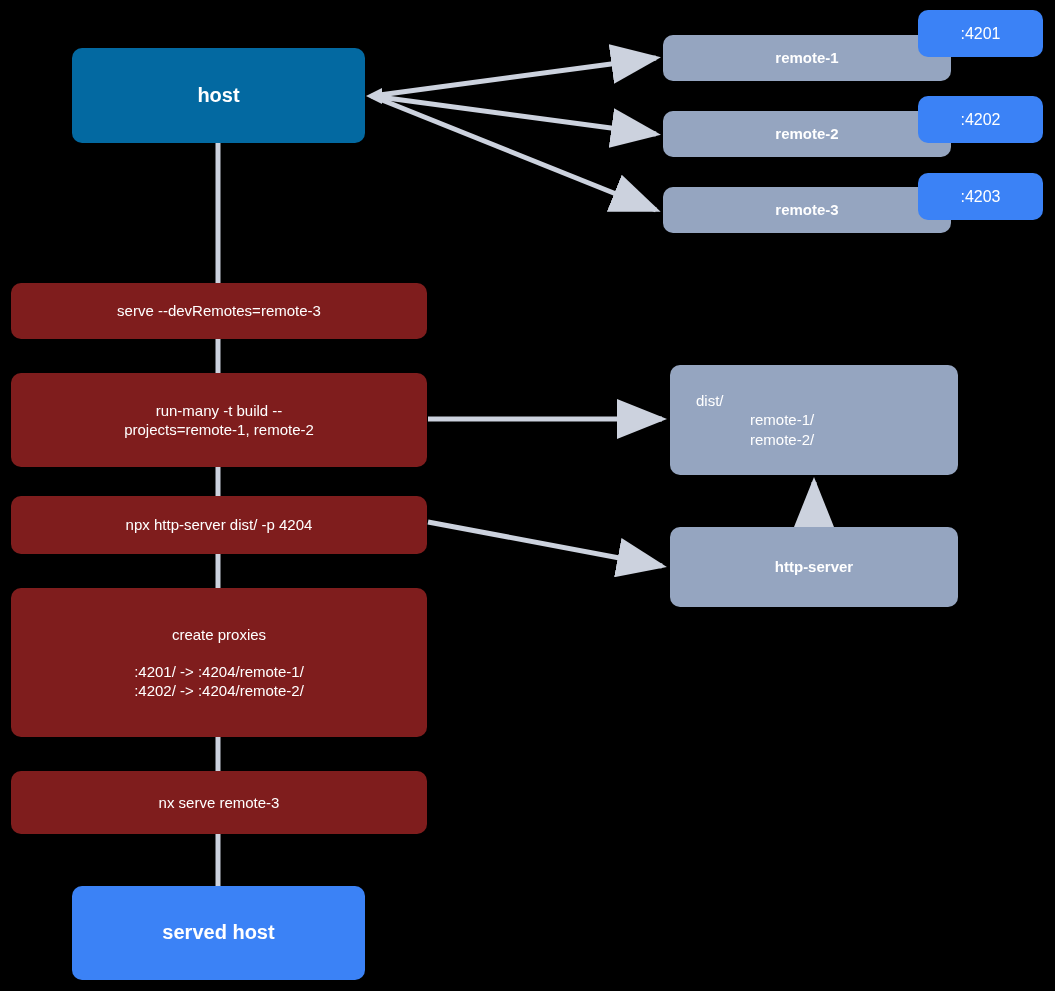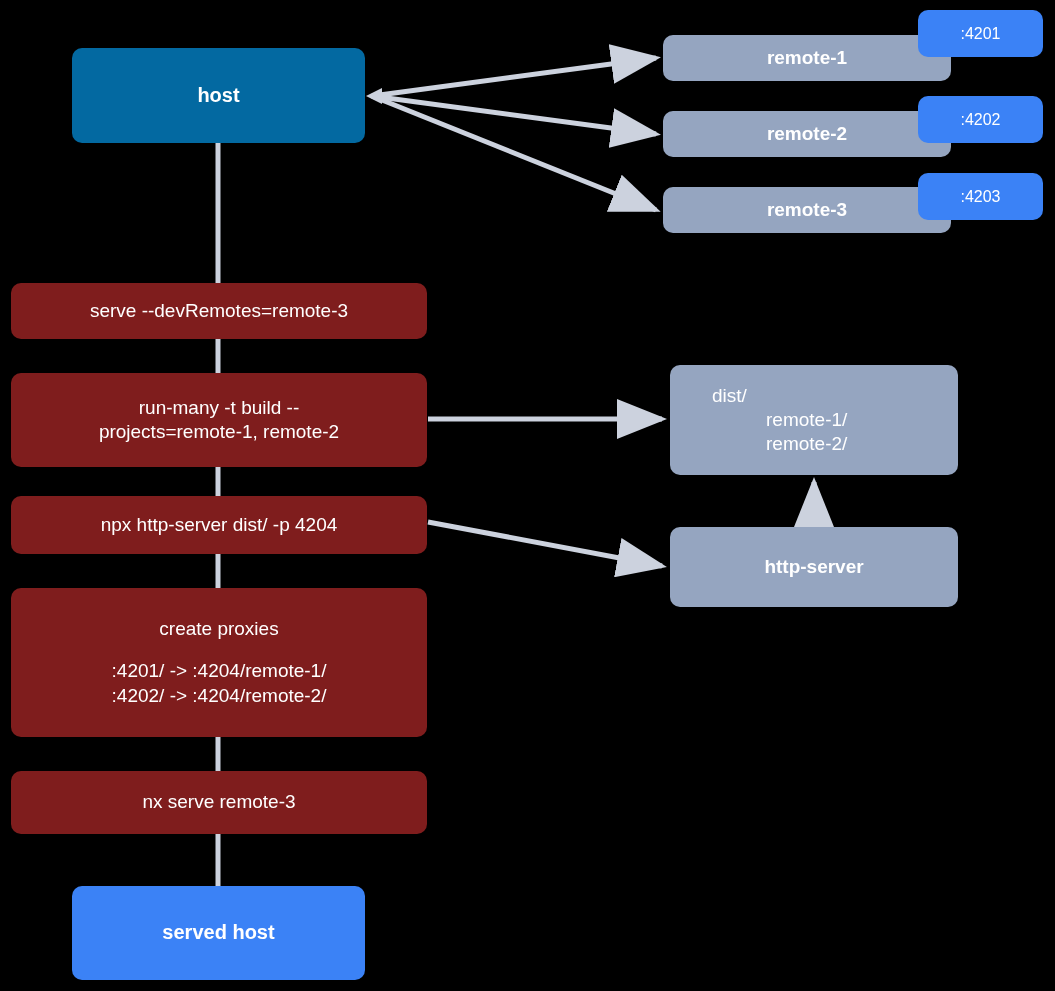--- a/index.html
+++ b/index.html
@@ -6,25 +6,25 @@
   #stage{position:relative;width:1055px;height:991px;background:#000;
          font-family:"Liberation Sans",sans-serif;overflow:hidden;}
   .node{position:absolute;box-sizing:border-box;border-radius:10px;
         display:flex;flex-direction:column;align-items:center;justify-content:center;
         color:#fff;text-align:center;line-height:1.28;}
   .node.cyan{background:#0369a1;}
   .node.green{background:#7f1d1d;}
   .node.gray{background:#95a5c0;}
   .node.royal{background:#3b82f6;}
   .bold{font-weight:bold;}
-  .t19{font-size:19px;}
+  .t19{font-size:15px;}
   .t20{font-size:20px;}
   .badge{position:absolute;box-sizing:border-box;border-radius:10px;background:#3b82f6;
          display:flex;align-items:center;justify-content:center;color:#fff;font-size:16px;z-index:5;}
-  .distbox{align-items:flex-start;justify-content:center;text-align:left;padding-left:42px;}
+  .distbox{align-items:flex-start;justify-content:center;text-align:left;padding-left:26px;}
   .distline{display:block;}
   .indent{padding-left:54px;}
   .gap{height:18px;}
   svg.edges{position:absolute;left:0;top:0;width:1055px;height:991px;z-index:1;pointer-events:none;}
   .node,.badge{z-index:3;}
 </style>
 </head>
 <body>
 
 <div id="stage">

